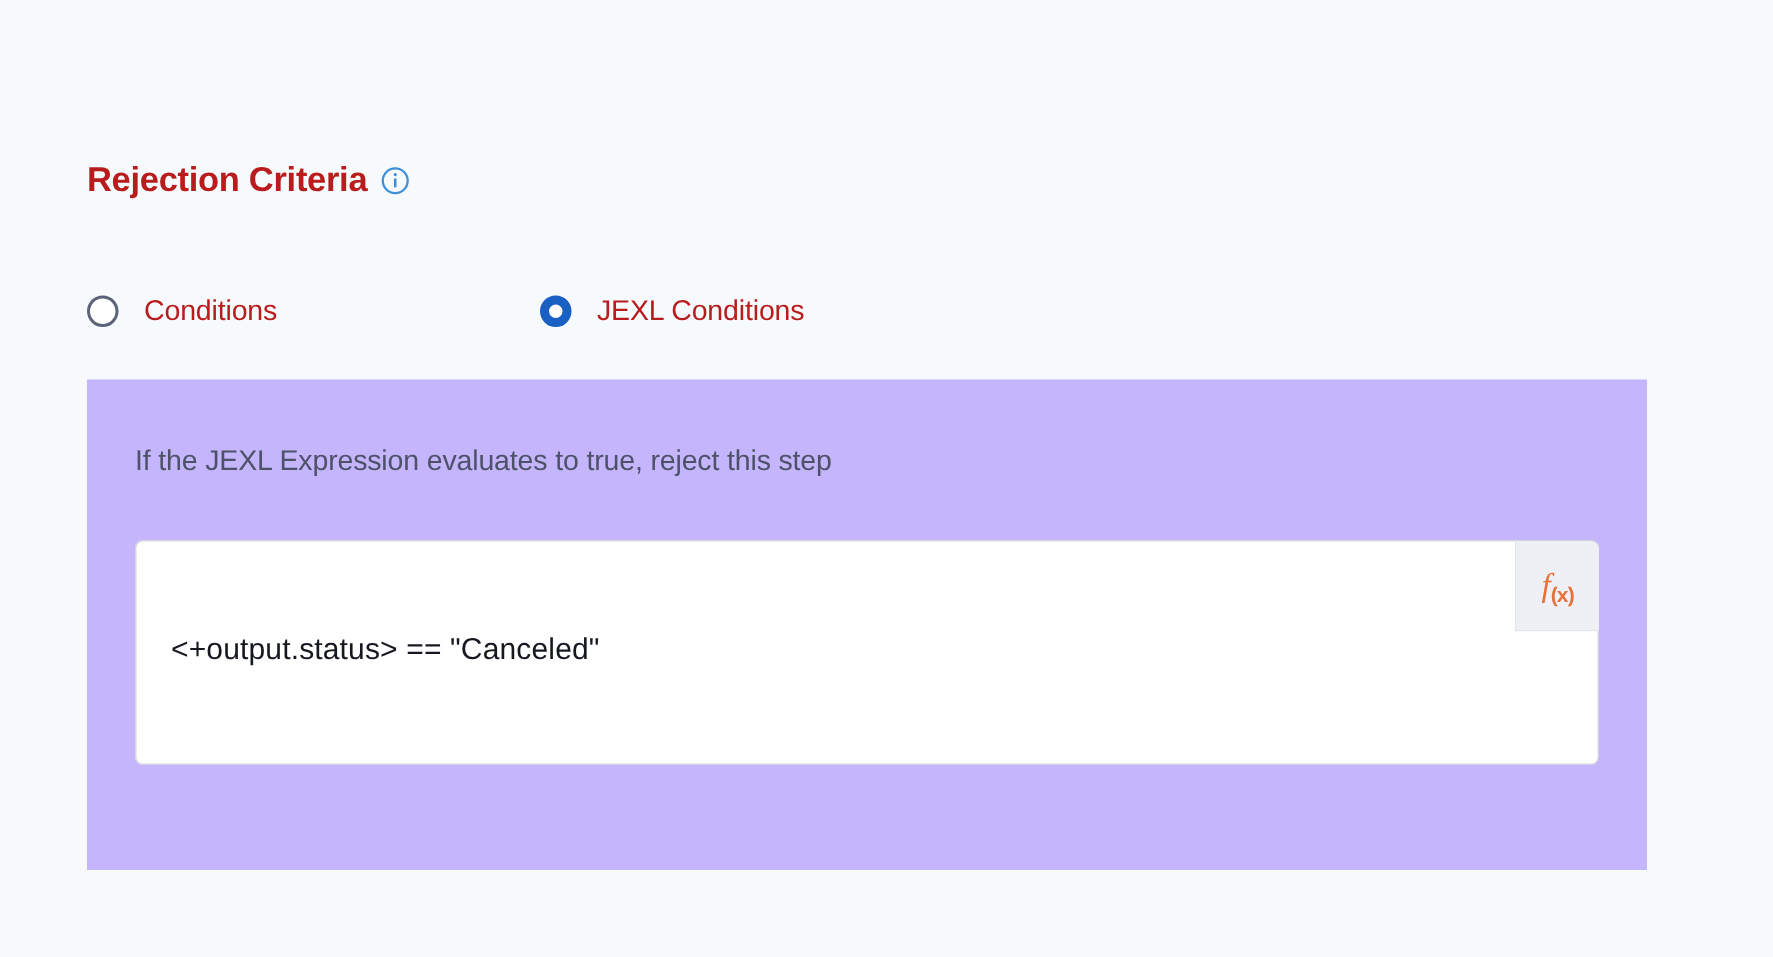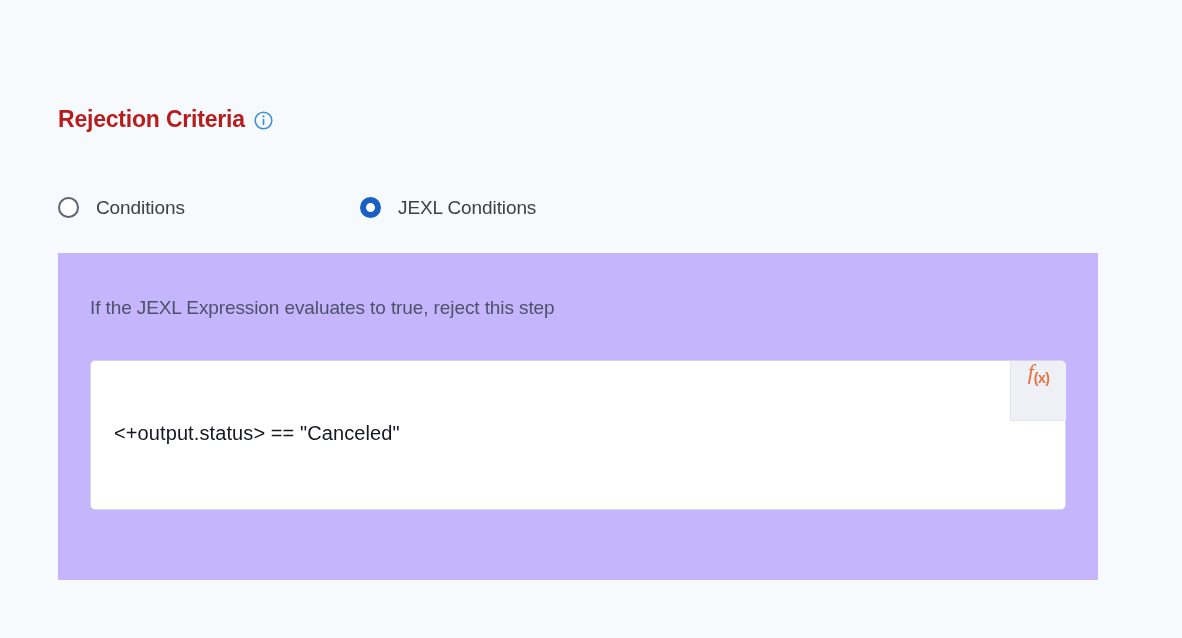--- a/index.html
+++ b/index.html
@@ -67,21 +67,21 @@
   .radio-mark.off {
     border: 2px solid #5c6378;
   }
   .radio-mark.on {
     border: 6px solid #1a5fc4;
     background: #ffffff;
     box-shadow: 0 0 0 0 transparent;
   }
   .radio-label {
     font-size: 19px;
-    color: #404040;
+    color: #b91c1c;
     line-height: 1;
     letter-spacing: -0.1px;
   }
 
   
   .content-card {
     position: absolute;
     left: 58px;
     top: 253px;
     width: 1040px;
@@ -131,21 +131,21 @@
     right: 0px;
     top: 1px;
     width: 56px;
     height: 60px;
     background: #eef0f5;
     border-top-right-radius: 5px;
     border-left: 1px solid #e3e5ec;
     border-bottom: 1px solid #e3e5ec;
     box-sizing: border-box;
     display: flex;
-    align-items: flex-start;
+    align-items: center;
     justify-content: center;
     cursor: pointer;
   }
   .fx-label {
     color: #e8703a;
     font-size: 22px;
     line-height: 1;
     font-family: "Liberation Serif", serif;
     font-style: italic;
     display: inline-block;

